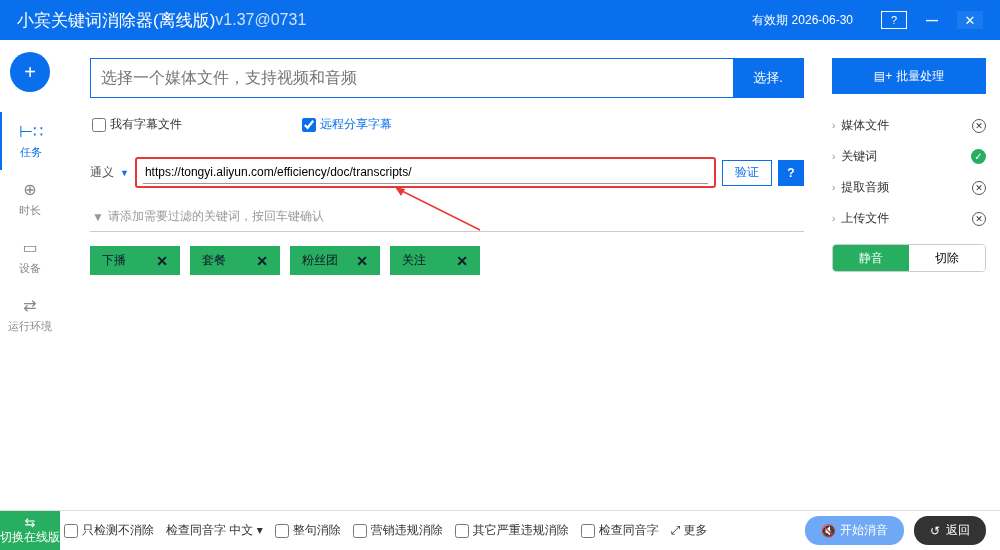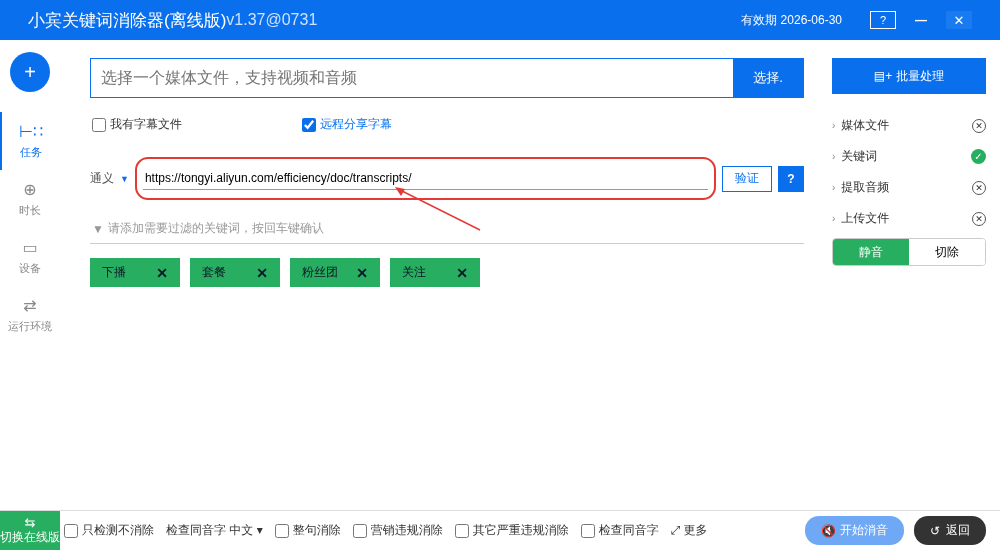--- a/index.html
+++ b/index.html
@@ -1,17 +1,17 @@
 <!DOCTYPE html>
 <html><head>
 <meta charset="utf-8">
 <style>
 *{box-sizing:border-box;margin:0;padding:0;font-family:"Microsoft YaHei",Arial,sans-serif;font-size:12px}
 body{width:1000px;height:550px;overflow:hidden;background:#fff;display:flex;flex-direction:column}
-.titlebar{height:40px;background:#0a6fed;color:#fff;display:flex;align-items:center;padding:0 28px}
+.titlebar{height:40px;background:#0a6fed;color:#fff;display:flex;align-items:center;padding:0 17px}
 .title{font-size:17px;font-weight:500}
 .ver{font-size:16px;opacity:.8}
 .tspacer{flex:1}
 .exp{font-size:13px;margin-right:16px}
 .wbtn{width:26px;height:18px;display:flex;align-items:center;justify-content:center;margin-left:12px;cursor:pointer}
 .wbtn.q{border:1px solid #fff;font-size:11px}
 .wbtn.min{font-weight:bold}
 .wbtn.cls{background:#1a7bf0;font-size:13px}
 .mainrow{flex:1;display:flex;min-height:0}
 .leftnav{width:60px;display:flex;flex-direction:column;align-items:center;padding-top:12px;position:relative}
@@ -24,38 +24,38 @@
 .filesel{display:flex;border:1px solid #0a6fed;height:40px;margin-bottom:18px}
 .fileinput{flex:1;padding:0 10px;border:none;outline:none;color:#888;font-size:16px}
 .selbtn{width:70px;background:#0a6fed;color:#fff;border:none;font-size:13px;cursor:pointer}
 .cbrow{display:flex;align-items:flex-end;gap:120px;margin-bottom:24px;padding:0 2px}
 .cb{display:flex;align-items:center;gap:4px;font-size:12px;color:#333}
 .cb input{width:14px;height:14px}
 .cb.checked{color:#0a6fed}
 .urlrow{display:flex;align-items:center;gap:6px;margin-bottom:14px;position:relative}
 .urllabel{font-size:12px;color:#555}
 .drop{color:#0a6fed;font-size:9px;cursor:pointer}
-.urlwrap{flex:1;border:2px solid #e53935;border-radius:13px;padding:8px 6px;display:flex;align-items:center}
+.urlwrap{flex:1;border:2px solid #e53935;border-radius:3px;padding:2px 6px;display:flex;align-items:center}
 .urlinput{flex:1;border:none;border-bottom:1px solid #999;outline:none;padding:4px 2px;font-size:12px;background:transparent}
 .verify{width:50px;height:26px;border:1px solid #0a6fed;background:#fff;color:#0a6fed;font-size:12px;cursor:pointer}
 .helpbtn{width:26px;height:26px;background:#0a6fed;color:#fff;display:flex;align-items:center;justify-content:center;font-weight:bold;cursor:pointer}
 .arrow{position:absolute;left:300px;top:28px;pointer-events:none}
 .kwrow{display:flex;align-items:center;border-bottom:1px solid #ccc;padding:6px 2px;margin-bottom:14px;color:#999}
 .filtericon{margin-right:4px}
 .tags{display:flex;gap:10px}
 .tag{background:#27ae60;color:#0f172a;padding:6px 12px;display:flex;align-items:center;gap:16px;font-size:13px;cursor:pointer;min-width:90px;justify-content:space-between}
 .tag .x{font-weight:bold;font-size:14px}
 .right{width:180px;padding:18px 14px 0 12px;display:flex;flex-direction:column}
 .batch{height:36px;background:#0a6fed;color:#fff;border:none;font-size:13px;display:flex;align-items:center;justify-content:center;gap:4px;cursor:pointer;margin-bottom:16px}
 .step{display:flex;align-items:center;padding:7px 0;font-size:13px;color:#333;cursor:pointer}
 .step .chev{color:#888;margin-right:6px;font-size:10px}
 .step .status{margin-left:auto}
 .status.cancel{width:14px;height:14px;border:1.5px solid #555;border-radius:50%;display:flex;align-items:center;justify-content:center;font-size:9px}
 .status.ok{width:15px;height:15px;background:#27ae60;border-radius:50%;display:flex;align-items:center;justify-content:center;color:#fff;font-size:10px}
-.toggle{display:flex;border:1px solid #ccc;border-radius:4px;overflow:hidden;margin-top:4px;height:28px}
+.toggle{display:flex;border:1px solid #ccc;border-radius:4px;overflow:hidden;margin-top:10px;height:28px}
 .toggle button{flex:1;border:none;background:#fff;font-size:12px;cursor:pointer}
 .toggle button.active{background:#27ae60;color:#fff}
 .botbar{height:40px;border-top:1px solid #ddd;display:flex;align-items:center}
 .switch{width:60px;height:40px;background:#27ae60;color:#fff;display:flex;flex-direction:column;align-items:center;justify-content:center;font-size:10px;cursor:pointer}
 .switch .sicon{font-size:13px;line-height:1}
 .opts{flex:1;display:flex;gap:12px;padding:0 4px;font-size:12px;color:#333}
 .opts .lang{}
 .exp2{font-size:11px;cursor:pointer}
 .rbtns{margin-left:auto;display:flex;gap:10px;padding-right:14px}
 .start{background:#6fa8f5;color:#fff;border:none;border-radius:14px;padding:6px 16px;font-size:12px;display:flex;align-items:center;gap:4px;cursor:pointer}

